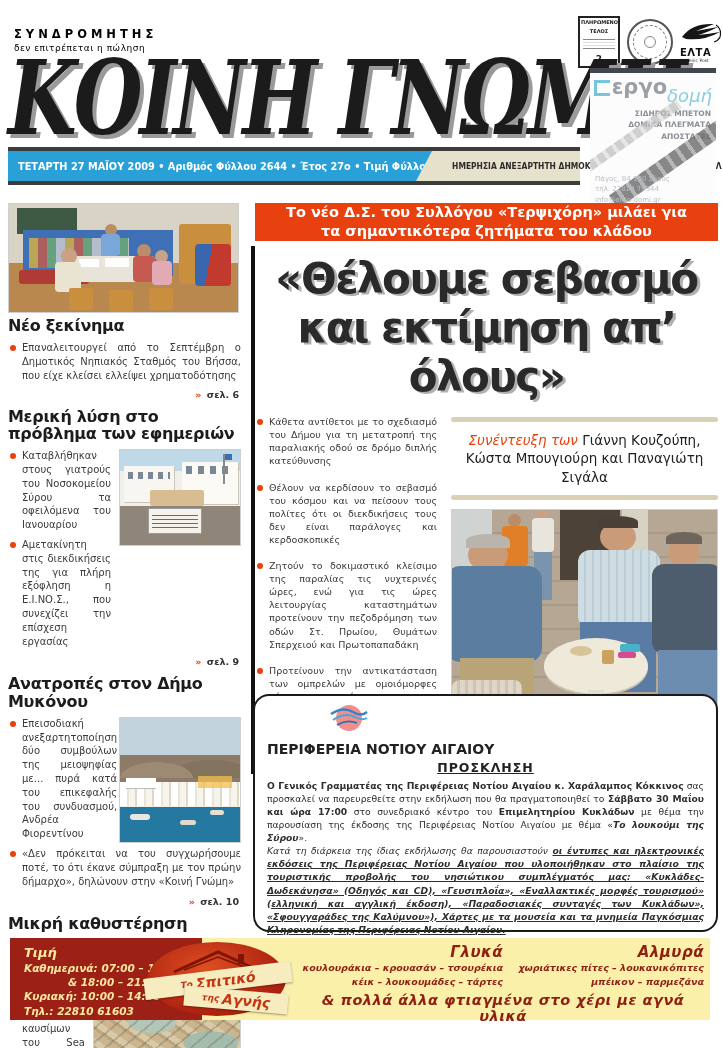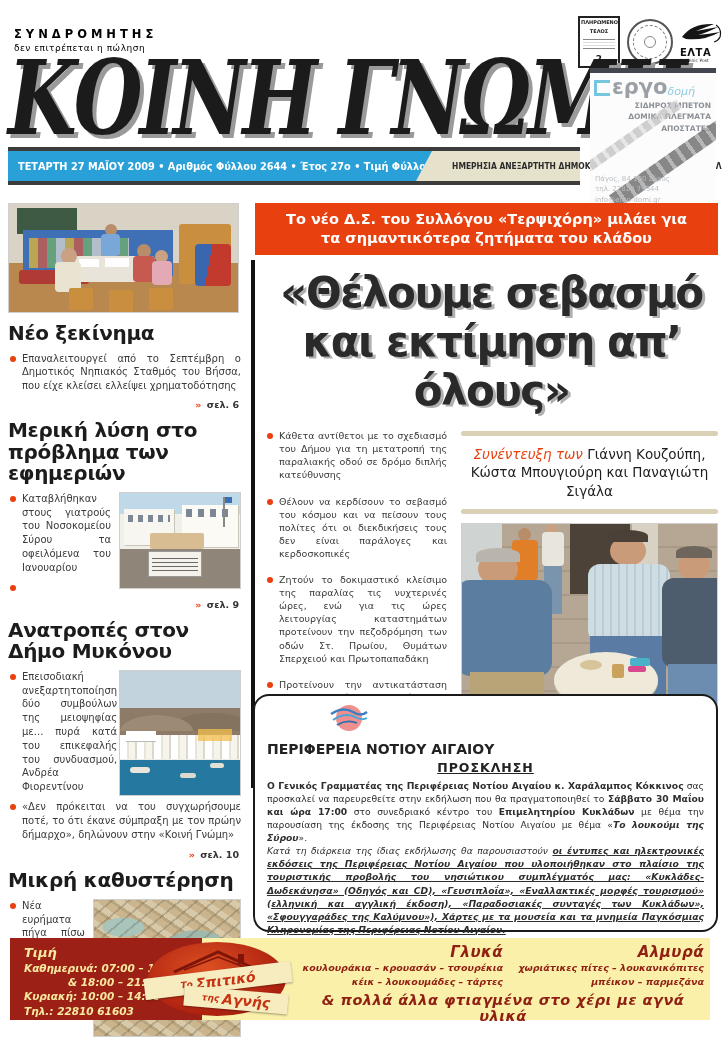--- a/index.html
+++ b/index.html
@@ -42,48 +42,48 @@
     padding-left:10px;clip-path:polygon(0 0,100% 0,calc(100% - 16px) 100%,0 100%)}
   .date-blue span{font-size:10.5px;font-weight:bold;white-space:nowrap;transform:scaleX(.93);transform-origin:0 50%}
   .date-beige{flex:1;display:flex;align-items:center;justify-content:center;color:#2b2b2b}
   .date-beige span{font-size:8.6px;font-weight:bold;white-space:nowrap;transform:scaleX(.88)}
 
   .ergo-ad{position:absolute;left:590px;top:68px;width:126px;height:144px;background:#fcfcfc;
     border-top:5px solid #41454e;border-bottom:1px solid #bbb;overflow:hidden}
   .ergo-logo{display:flex;align-items:flex-start;padding:4px 4px 0 4px}
   .ergo-e{width:16px;height:16px;border:3px solid #76c4de;border-right:none;margin:3px 2px 0 0}
   .ergo-main{font-size:21px;font-weight:bold;color:#9aa0a6;line-height:1}
-  .ergo-sub{font-size:11px;color:#8fcbe2;font-style:italic;margin-top:8px}
+  .ergo-sub{font-size:18px;color:#8fcbe2;font-style:italic;margin-top:8px}
   .ergo-lines{text-align:right;padding-right:5px;margin-top:2px;color:#8b9096;font-size:7.5px;font-weight:bold;line-height:1.5}
   .ergo-contact{position:absolute;left:5px;bottom:6px;color:#b9bec3;font-size:7px;line-height:1.5}
   .rebar{position:absolute;width:150px;height:16px;left:10px;top:78px;transform:rotate(-35deg);
     background:repeating-linear-gradient(90deg,#6a6a6a 0 8px,#a5a5a5 8px 12px);opacity:.8}
   .rebar2{position:absolute;width:120px;height:10px;left:-20px;top:60px;transform:rotate(-35deg);
     background:repeating-linear-gradient(90deg,#bbb 0 7px,#ddd 7px 11px);opacity:.7}
 
   
   .photo{position:relative;overflow:hidden;border:1px solid #cfcfcf;background:#ddd}
   .ph{position:absolute}
 
   
   .left-col{position:absolute;left:8px;top:203px;width:233px}
-  .left-col h2{font-size:20px;line-height:1.08;color:var(--ink);letter-spacing:-.3px;margin:10px 0 7px}
+  .left-col h2{font-size:16px;line-height:1.08;color:var(--ink);letter-spacing:-.3px;margin:4px 0 7px}
   .bullet{display:flex;margin-bottom:6px}
   .dot{flex:none;width:6px;height:6px;border-radius:50%;background:var(--accent);margin:4px 6px 0 2px}
   .btext{font-size:10px;line-height:1.38;color:#3a3a3a;text-align:justify}
   .pageref{font-size:9.5px;color:#333;text-align:right;margin:2px 2px 8px 0;font-weight:bold}
   .pageref .arr{color:var(--accent);font-weight:bold;margin-right:2px}
   .fl-r{float:right;margin:0 0 4px 8px}
   .clr{clear:both}
 
   
   .main-col{position:absolute;left:251px;top:203px;width:467px}
   .kicker{background:var(--banner-red);color:#fff;text-align:center;font-size:14.5px;font-weight:bold;
-    line-height:1.3;padding:7px 26px;margin-left:4px}
-  .ruled{border-left:4px solid #111;margin-top:5px;padding-left:10px}
+    line-height:1.3;padding:0 26px;margin-left:4px}
+  .ruled{border-left:4px solid #111;margin-top:5px;}
   .headline{font-size:42px;line-height:1.17;font-weight:bold;text-align:center;color:#2a2a2a;
     letter-spacing:-1.5px;text-shadow:3px 2px 0 #b0b0b0;padding:8px 0 14px}
   .story-row{display:flex}
   .story-bullets{width:182px;flex:none}
   .story-bullets .btext{font-size:9.5px}
   .story-bullets .bullet{margin-bottom:13px}
   .interview-col{flex:1;margin-left:14px;min-width:0}
   .sep-line{height:5px;background:var(--tan-line);border-radius:3px;margin:2px 0 9px}
   .names{text-align:center;font-size:13.5px;line-height:1.35;color:#1e1e1e;margin-bottom:9px}
   .names .red{color:var(--accent);font-style:italic}
@@ -238,20 +238,21 @@
         <div class="ph" style="left:32px;top:62px;width:46px;height:18px;background:repeating-linear-gradient(#f4f2ea 0 3px,#6a6a6a 3px 4px)"></div>
         <div class="ph" style="left:104px;top:4px;width:8px;height:6px;background:#3a6fb0"></div>
         <div class="ph" style="left:103px;top:4px;width:2px;height:30px;background:#888"></div>
       </div>
       <div class="bullet">
         <span class="dot"></span>
         <span class="btext">Καταβλήθηκαν στους γιατρούς του Νοσοκομείου Σύρου τα οφειλόμενα του Ιανουαρίου</span>
       </div>
       <div class="bullet">
         <span class="dot"></span>
+        <span class="btext">Αμετακίνητη στις διεκδικήσεις της για πλήρη εξόφληση η Ε.Ι.ΝΟ.Σ., που συνεχίζει την επίσχεση εργασίας</span>
       </div>
       <div class="clr"></div>
     </div>
     <div class="pageref">
       <span class="arr">»</span>
       <span>σελ. 9</span>
     </div>
 
     <h2>Ανατροπές στον Δήμο Μυκόνου</h2>
     <div>

